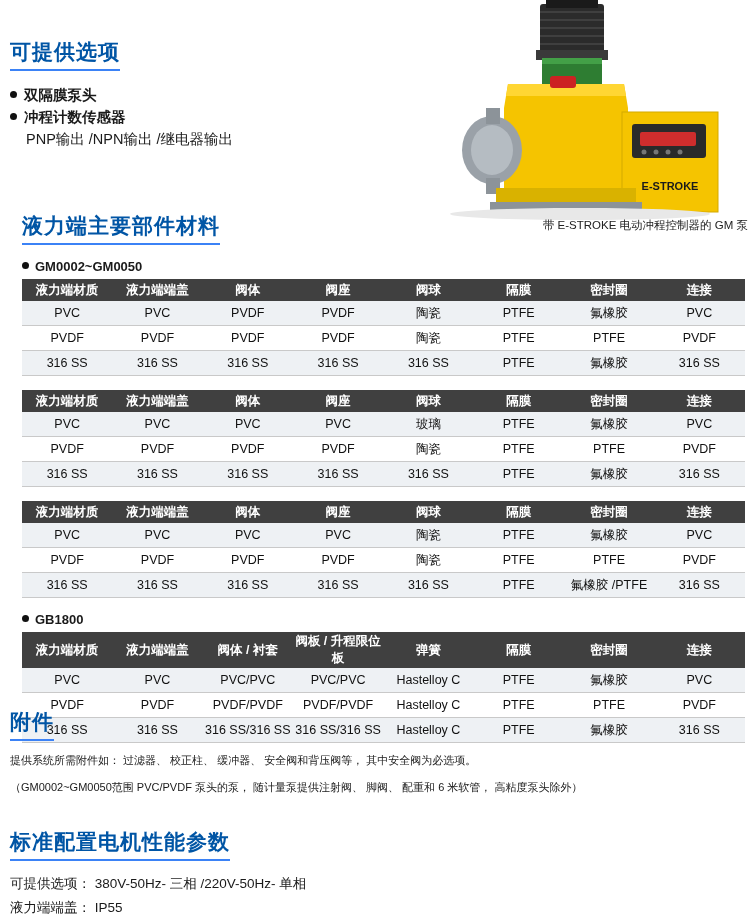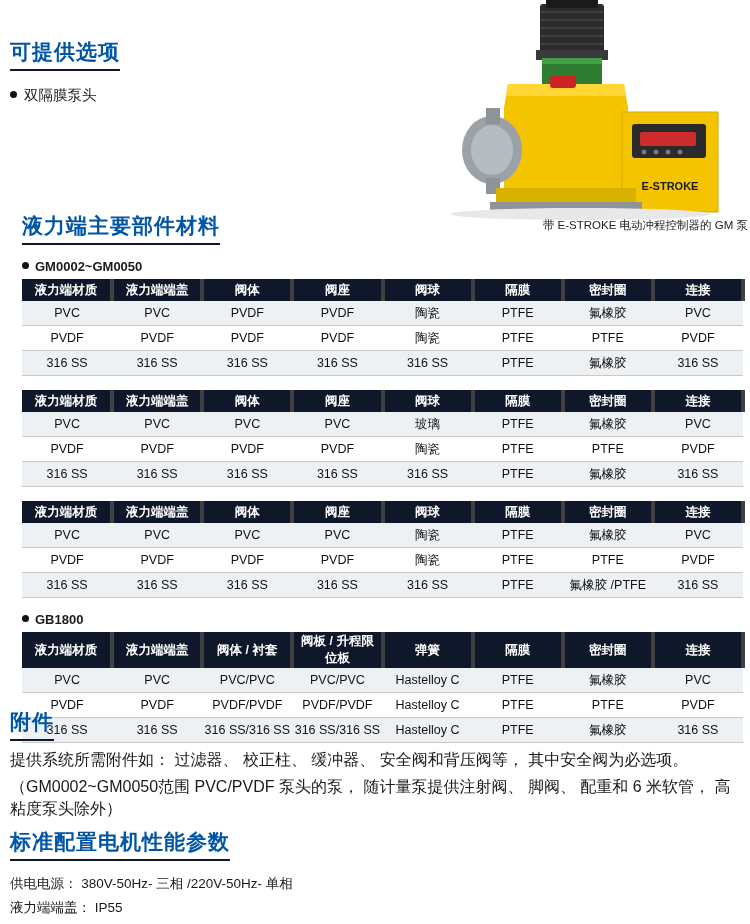--- a/index.html
+++ b/index.html
@@ -21,40 +21,41 @@
     height: 924px;
     padding: 0;
   }
   .section-title {
     color: #0055a5;
     font-size: 21px;
     font-weight: bold;
     letter-spacing: 1px;
   }
   .title-underline {
-    border-bottom: 2px solid #0f172a;
+    border-bottom: 2px solid #3b82f6;
     display: inline-block;
     padding-bottom: 3px;
   }
   
   .options {
     position: absolute;
     left: 10px;
     top: 38px;
     width: 400px;
   }
   .opt-list {
     margin: 14px 0 0 0;
     padding: 0;
     list-style: none;
   }
   .opt-item {
     font-size: 14.5px;
     line-height: 20px;
     margin-bottom: 2px;
+    font-weight: bold;
   }
   .opt-bullet {
     display: inline-block;
     width: 7px;
     height: 7px;
     border-radius: 50%;
     background: #111;
     margin-right: 7px;
     vertical-align: 2px;
   }
@@ -104,47 +105,47 @@
     background: #111;
     margin-right: 6px;
     vertical-align: 2px;
   }
   table.mat {
     border-collapse: collapse;
     width: 723px;
     table-layout: fixed;
   }
   table.mat th {
-    background: #0f172a;
+    background: #404040;
     color: #fff;
     font-size: 12.5px;
     font-weight: bold;
     height: 20px;
     text-align: center;
-    border-right: 4px solid #404040;
+    border-right: 1px solid #404040;
   }
   table.mat td {
     font-size: 12.5px;
     text-align: center;
     height: 22px;
     border-bottom: 1px solid #c9c9c9;
     color: #111;
   }
   table.mat tr.alt td {
     background: #eef1f4;
   }
   
   .accessories {
     position: absolute;
     left: 10px;
     top: 708px;
     width: 730px;
   }
   .acc-line {
-    font-size: 16px;
+    font-size: 11px;
     line-height: 22px;
     margin-top: 8px;
     color: #1a1a1a;
   }
   
   .motor {
     position: absolute;
     left: 10px;
     top: 828px;
     width: 730px;
@@ -165,20 +166,26 @@
 
   <div class="options">
     <div class="section-title">
       <span class="title-underline">可提供选项</span>
     </div>
     <ul class="opt-list">
       <li>
         <div class="opt-item">
           <span class="opt-bullet"></span><span>双隔膜泵头</span>
         </div>
+      </li>
+      <li>
+        <div class="opt-item">
+          <span class="opt-bullet"></span><span>冲程计数传感器</span>
+        </div>
+        <div class="opt-sub">PNP输出 /NPN输出 /继电器输出</div>
       </li>
     </ul>
   </div>
 
   <div class="pump-figure">
     <svg width="348" height="240" viewBox="0 0 348 240">
 
       <rect x="140" y="4" width="64" height="52" rx="3" fill="#2b2b2b"></rect>
       <rect x="146" y="0" width="52" height="8" fill="#1a1a1a"></rect>
 
@@ -434,19 +441,19 @@
       <span class="title-underline">附件</span>
     </div>
     <div class="acc-line">提供系统所需附件如： 过滤器、 校正柱、 缓冲器、 安全阀和背压阀等， 其中安全阀为必选项。</div>
     <div class="acc-line" style="margin-top:5px">（GM0002~GM0050范围 PVC/PVDF 泵头的泵， 随计量泵提供注射阀、 脚阀、 配重和 6 米软管， 高粘度泵头除外）</div>
   </div>
 
   <div class="motor">
     <div class="section-title">
       <span class="title-underline">标准配置电机性能参数</span>
     </div>
-    <div class="motor-line motor-first">供电电源： 380V-50Hz- 三相 /220V-50Hz- 单相</div>
+    <div class="motor-line motor-first">可提供选项： 380V-50Hz- 三相 /220V-50Hz- 单相</div>
     <div class="motor-line">液力端端盖： IP55</div>
     <div class="motor-line">绝缘等级： F 级</div>
 
   </div>
 
 </div>
 
 </body></html>

